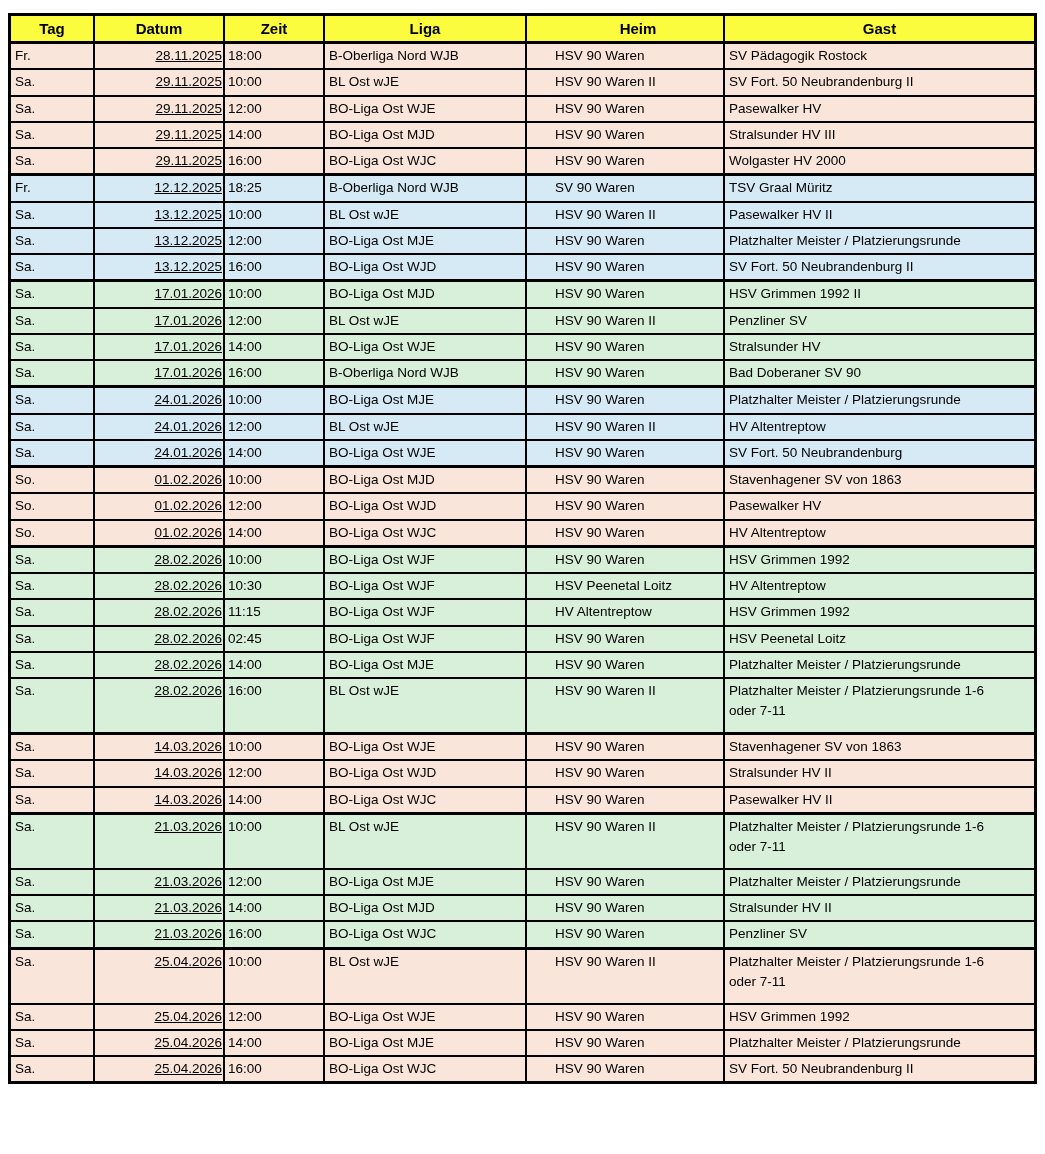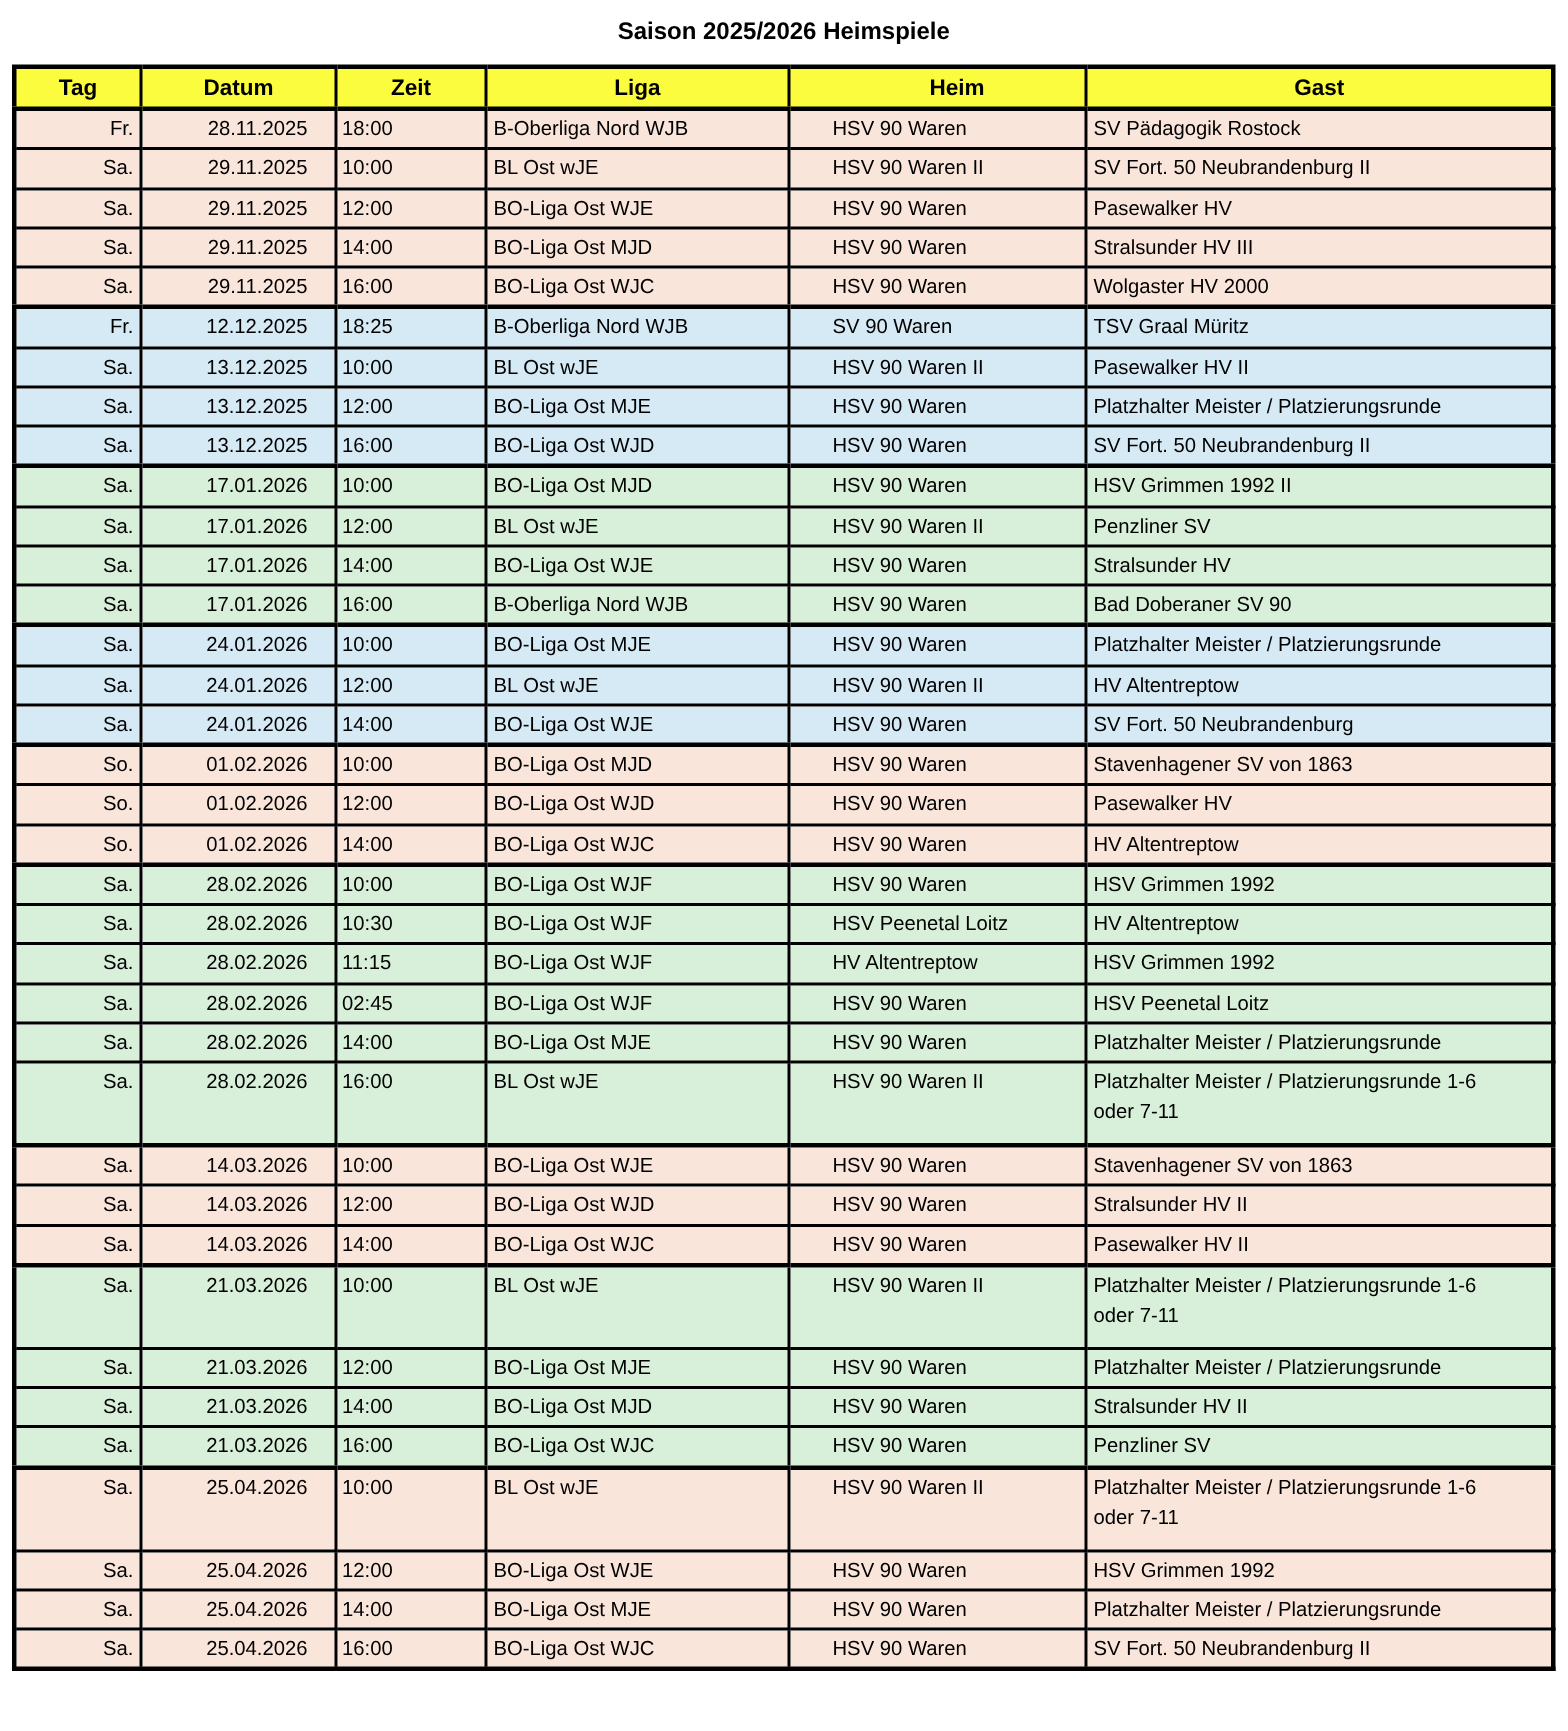--- a/index.html
+++ b/index.html
@@ -51,31 +51,30 @@
     height: 20px;
     overflow: hidden;
   }
   tr.group-start td { border-top: 3px solid var(--border-color, #000); }
   tr.tall td { height: 49px; }
   .col-0 { width: 78px; }
   .col-1 { width: 124px; }
   .col-2 { width: 94px; }
   .col-3 { width: 196px; }
   .col-4 { width: 166px; padding-left: 28px; }
-  td.col-0 { text-align: right; }
-  td.col-1 { text-align: right; padding-right: 18px; }
+  td.col-0 { text-align: left; }
+  td.col-1 { text-align: right; padding-right: 1px; text-decoration: underline; }
   td.col-2 { text-align: left; padding-left: 3px; }
   td.col-3, td.col-4, td.col-5 { text-align: left; }
   td.col-5 { white-space: pre-line; }
 </style>
 </head>
 <body style="background: rgb(255, 255, 255); color: rgb(0, 0, 0);">
 
 <div class="page">
-  <div class="title">Saison 2025/2026 Heimspiele</div>
   <table class="schedule">
     <thead>
       <tr id="header-row">
           <th class="col-0">Tag</th>
           <th class="col-1">Datum</th>
           <th class="col-2">Zeit</th>
           <th class="col-3">Liga</th>
           <th class="col-4">Heim</th>
           <th class="col-5">Gast</th>
         </tr>

